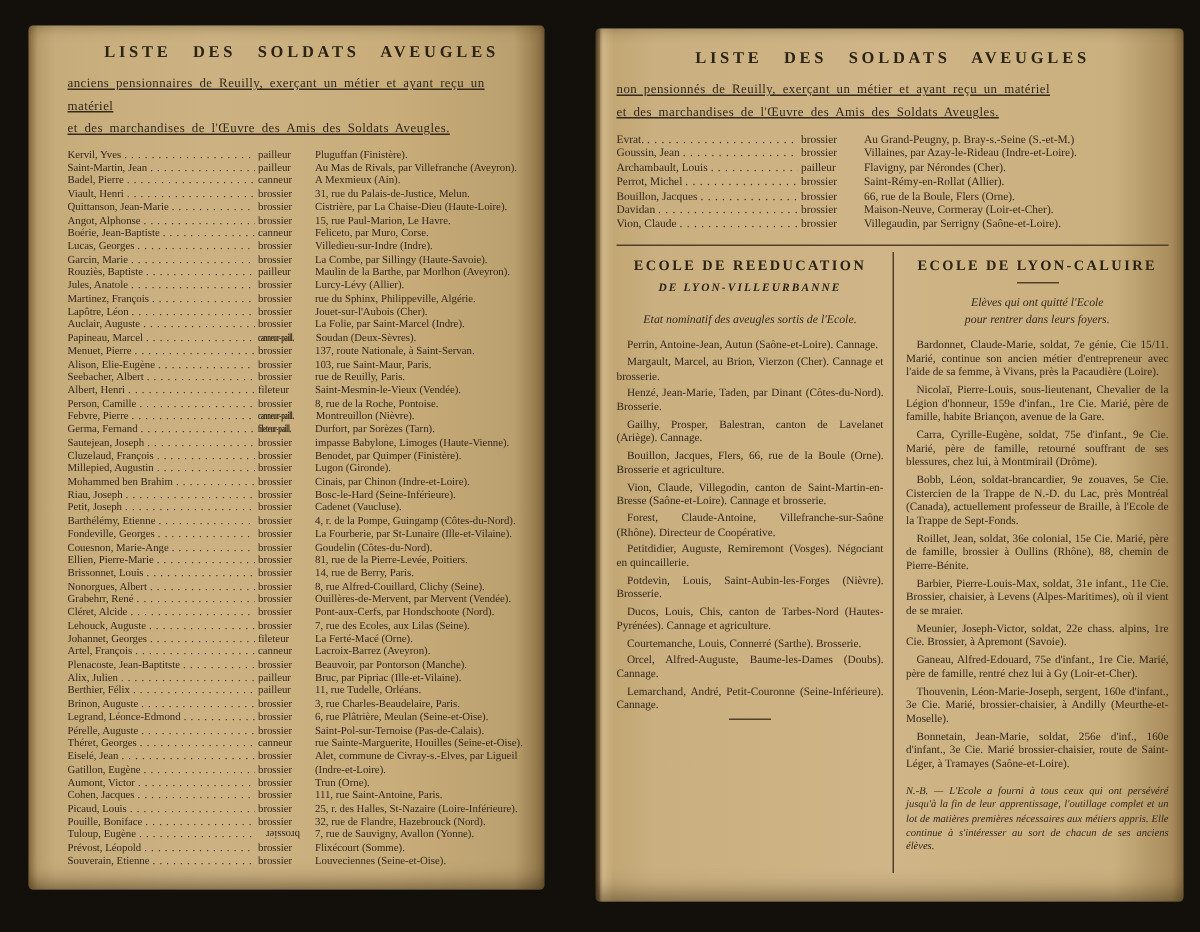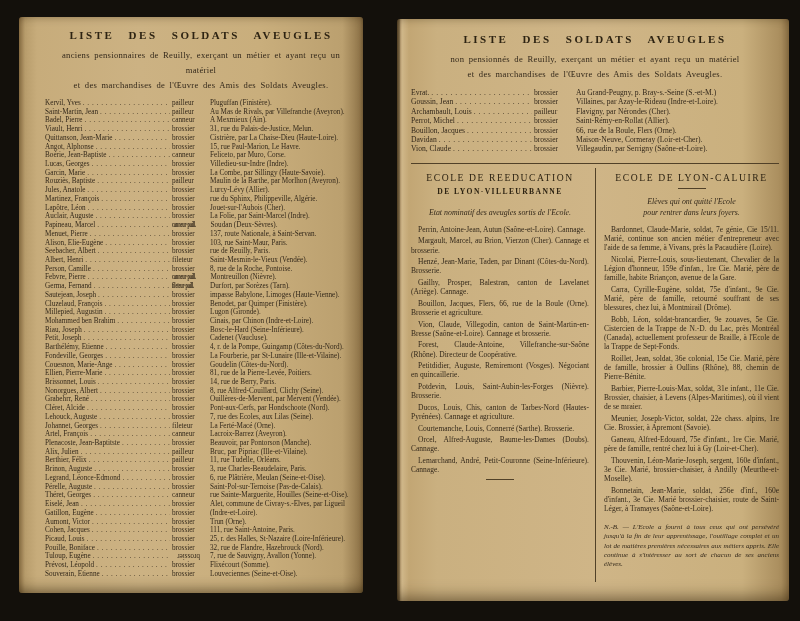--- a/index.html
+++ b/index.html
@@ -19,40 +19,40 @@
   .page-right{
     left:397px;top:19px;width:392px;height:582px;
     background:linear-gradient(90deg,#6e5631 0,#d3ba8c 5px,#c2a674 12px,#cab080 40px,#cfb587 50%,#cab07e 88%,#a98d5d 98%,#8a6f44 100%);
     box-shadow:inset 0 -12px 16px -9px rgba(45,30,8,.6), inset 0 6px 10px -7px rgba(45,30,8,.45);
     padding:12px 10px 0 14px;box-sizing:border-box;
   }
   .ptitle{
     text-align:center;font-weight:bold;font-size:11px;
     letter-spacing:2.5px;word-spacing:9px;margin:2px 0 7px;color:#2d2312;
   }
-  .subt{text-align:center;font-size:8.6px;line-height:15px;letter-spacing:.3px;word-spacing:2px;}
+  .subt{text-align:left;font-size:8.6px;line-height:15px;letter-spacing:.3px;word-spacing:2px;text-decoration:underline;}
   .list{margin-top:6px;}
   .row{display:flex;font-size:7.2px;line-height:8.72px;height:8.72px;white-space:nowrap;}
   .lead{display:flex;flex:0 0 127px;overflow:hidden;}
   .dots{flex:1;overflow:hidden;margin:0 2px;}
   .dots::after{content:". . . . . . . . . . . . . . . . . . . . . . . . . . . .";letter-spacing:.5px;}
   .job{flex:0 0 38px;overflow:visible;}
   .addr{flex:1;overflow:visible;}
   .condensed{display:inline-block;transform:scaleX(.62);transform-origin:left center;font-weight:bold;letter-spacing:-.3px;}
   .flipped{display:inline-block;transform:rotate(180deg);transform-origin:14px 4px;}
   .row2{font-size:7.6px;line-height:9.4px;height:9.4px;}
   .row2 .lead{flex:0 0 123px;}
   .row2 .job{flex:0 0 42px;}
   .hr-full{border:0;border-top:1px solid #514128;margin:9px 0 4px;}
   .columns{display:flex;min-height:414px;align-items:stretch;}
   .col-left{width:184px;padding-right:6px;box-sizing:border-box;}
   .col-div{width:1px;background:#514128;}
   .col-right{flex:1;padding-left:8px;box-sizing:border-box;}
-  .school-h1{text-align:center;font-weight:normal;font-size:9.6px;letter-spacing:1.6px;margin-top:4px;color:#2d2312;}
-  .school-h2{text-align:center;font-weight:bold;font-size:7.6px;letter-spacing:1.4px;margin-top:4px;color:#2d2312;}
+  .school-h1{text-align:center;font-weight:bold;font-size:9.6px;letter-spacing:1.6px;margin-top:4px;color:#2d2312;}
+  .school-h2{text-align:center;font-weight:bold;font-size:7.6px;letter-spacing:1.4px;margin-top:4px;color:#2d2312;font-style:italic;}
   .mini-rule{width:28px;border:0;border-top:1px solid #514128;margin:5px auto 4px;}
   .intro{font-style:italic;text-align:center;font-size:7.9px;line-height:10px;margin:12px 0 7px;}
   .para{font-size:7.5px;line-height:9.2px;text-align:justify;text-indent:7px;margin:0 0 2.4px;}
   .callout{font-weight:bold;font-size:11.6px;line-height:14.5px;margin-top:7px;color:#241b0c;letter-spacing:.2px;}
   .nb{font-style:italic;font-size:7px;line-height:9.2px;text-align:justify;margin-top:10px;}
   .gutter-shade{position:absolute;left:360px;top:0;width:40px;height:621px;
     background:linear-gradient(90deg,rgba(19,16,11,0) 0,rgba(19,16,11,.55) 30%,rgba(19,16,11,.85) 55%,rgba(19,16,11,.2) 100%);pointer-events:none;}
 </style>
 </head>
 <body>

